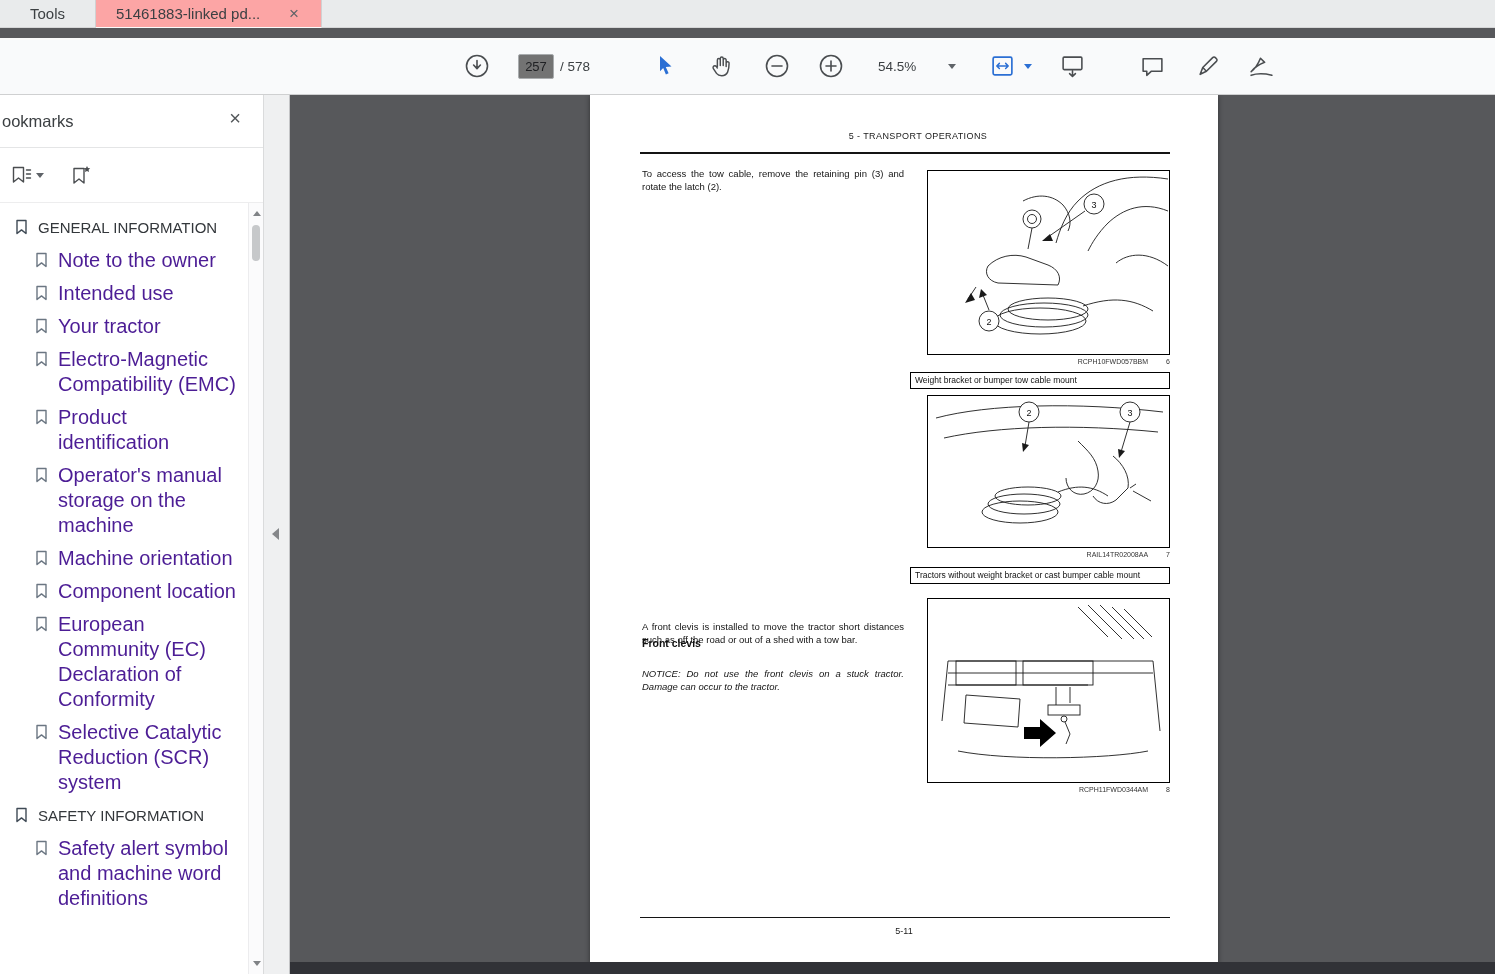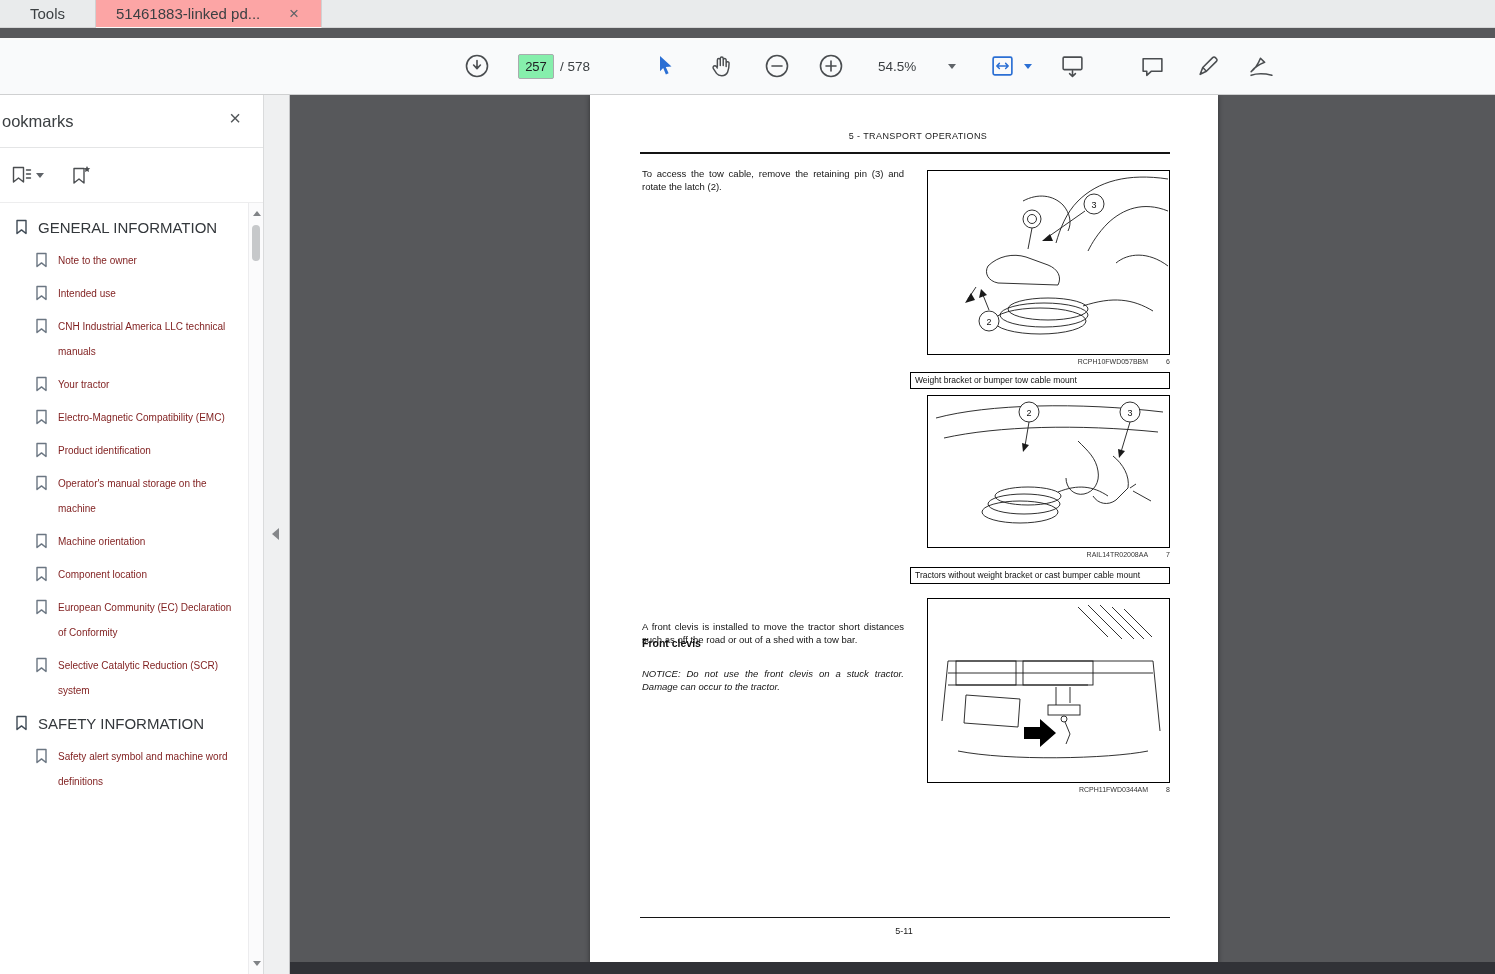--- a/index.html
+++ b/index.html
@@ -9,37 +9,37 @@
   
   .tabbar { position:absolute; top:0; left:0; right:0; height:28px; background:#e9ebec; border-bottom:1px solid #d5d6d7; display:flex; z-index:5;}
   .tab { display:flex; align-items:center; padding:0 20px; font-size:15px; color:#3c4043; border-right:1px solid #d0d1d2; cursor:default; }
   .tab.tools { width:96px; justify-content:center; }
   .tab.doc { width:226px; background:#fca5a5; justify-content:space-between; margin-bottom:-1px; border-bottom:1px solid #f9fafb; }
   .tab-close { font-size:17px; color:#5f6368; padding:0 2px; line-height:1; }
 
   
   .toolbar { position:absolute; top:38px; left:0; right:0; height:57px; background:#f9fafb; border-bottom:1px solid #cfd0d1; z-index:4; }
   .tgrp { position:absolute; top:0; height:56px; display:flex; align-items:center; gap:6px; }
-  .page-input { width:36px; height:25px; border:1px solid #a9acae; border-radius:2px; background:#86efac; text-align:center; font-size:13px; color:#202124; font-family:"Liberation Sans",sans-serif; }
+  .page-input { width:36px; height:25px; border:1px solid #a9acae; border-radius:2px; background:#737373; text-align:center; font-size:13px; color:#202124; font-family:"Liberation Sans",sans-serif; }
   .tlabel { font-size:13.5px; color:#3c4043; white-space:nowrap; }
   .caret { width:0; height:0; border-left:4px solid transparent; border-right:4px solid transparent; border-top:5px solid #5f6368; margin-left:3px; }
   .caret.blue { border-top-color:#2b6fd4; }
 
   
   .sidebar { position:absolute; top:95px; left:0; width:263px; bottom:0; background:#ffffff; z-index:3; }
   .sb-header { height:53px; border-bottom:1px solid #e4e5e6; display:flex; align-items:center; position:relative; }
   .sb-title { font-size:16.5px; color:#3c4043; padding-left:2px; }
   .sb-close { position:absolute; right:22px; top:13px; font-size:20px; color:#53575a; line-height:1; }
   .sb-tools { height:55px; border-bottom:1px solid #ededee; display:flex; align-items:center; padding-left:10px; gap:26px; }
   .sb-tool { display:flex; align-items:center; }
   .sb-list { position:absolute; top:116px; left:0; right:16px; bottom:0; overflow:hidden; }
   .bm { display:flex; gap:8px; padding:4px 0; cursor:default; }
   .bm .ic { flex:0 0 16px; padding-top:4px; color:#6b7682; }
   .bm.l0 .ic { color:#3f4a55; }
-  .bm .lbl { font-size:10px; line-height:25px; color:#7f1d1d; max-width:182px; }
+  .bm .lbl { font-size:20px; line-height:25px; color:#4c1d95; max-width:182px; }
   .bm.l0 { padding-left:14px; }
   .bm.l0 .lbl { font-size:15px; color:#33373b; }
   .bm.l1 { padding-left:34px; }
   .sb-scrollbar { position:absolute; top:108px; right:0; bottom:0; width:15px; background:#fbfbfc; border-left:1px solid #ececee; }
   .sb-thumb { position:absolute; top:22px; left:3px; width:8px; height:36px; background:#c6c8ca; border-radius:4px; }
   .tri-up { position:absolute; top:8px; left:3.5px; width:0; height:0; border-left:4px solid transparent; border-right:4px solid transparent; border-bottom:5px solid #808386; }
   .tri-down { position:absolute; bottom:8px; left:3.5px; width:0; height:0; border-left:4px solid transparent; border-right:4px solid transparent; border-top:5px solid #808386; }
 
   
   .splitter { position:absolute; top:95px; left:263px; width:27px; bottom:0; background:#eff0f1; border-left:1px solid #dadbdc; border-right:1px solid #c3c4c6; z-index:2; }
@@ -200,28 +200,20 @@
     </span>
     <span class="lbl">Note to the owner</span>
   </div>
       <div class="bm l1">
     <span class="ic">
       <svg width="15" height="16" viewBox="0 0 15 16">
         <path d="M3 1.5 h9 v13 l-4.5 -3.6 L3 14.5 Z" fill="none" stroke="currentColor" stroke-width="1.4" stroke-linejoin="round"></path>
       </svg>
     </span>
     <span class="lbl">Intended use</span>
-  </div>
-      <div class="bm l1">
-    <span class="ic">
-      <svg width="15" height="16" viewBox="0 0 15 16">
-        <path d="M3 1.5 h9 v13 l-4.5 -3.6 L3 14.5 Z" fill="none" stroke="currentColor" stroke-width="1.4" stroke-linejoin="round"></path>
-      </svg>
-    </span>
-    <span class="lbl">CNH Industrial America LLC technical manuals</span>
   </div>
       <div class="bm l1">
     <span class="ic">
       <svg width="15" height="16" viewBox="0 0 15 16">
         <path d="M3 1.5 h9 v13 l-4.5 -3.6 L3 14.5 Z" fill="none" stroke="currentColor" stroke-width="1.4" stroke-linejoin="round"></path>
       </svg>
     </span>
     <span class="lbl">Your tractor</span>
   </div>
       <div class="bm l1">

